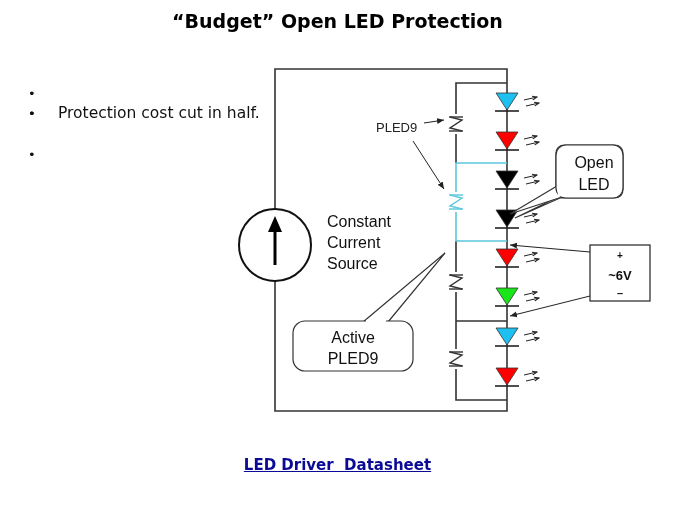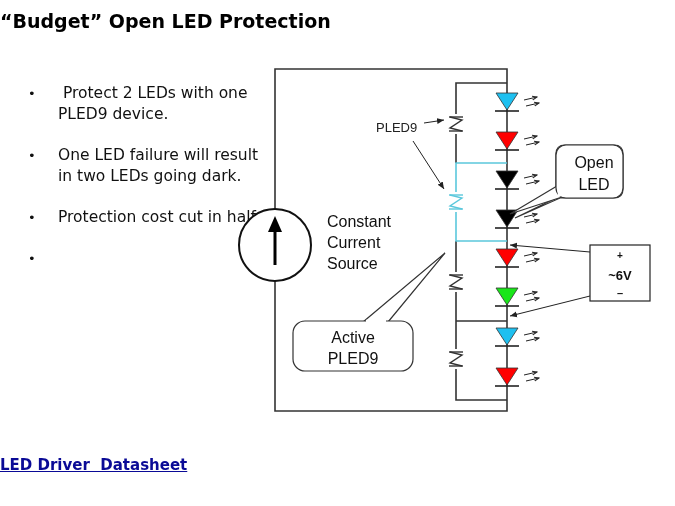--- a/index.html
+++ b/index.html
@@ -1,32 +1,32 @@
 <!DOCTYPE html>
 <html><head>
   <meta charset="utf-8">
   <style>
     html, body { margin: 0; padding: 0; background: #ffffff; }
     body { width: 675px; height: 506px; position: relative; overflow: hidden; font-family: "DejaVu Sans", sans-serif; }
-    .title { position: absolute; left: 0; top: 10px; width: 675px; font-weight: bold; font-size: 19px; color: #000; }
+    .title { position: absolute; left: 0; top: 10px; width: 675px; text-align: center; font-weight: bold; font-size: 19px; color: #000; }
     .bullets { position: absolute; left: 24px; top: 83px; width: 240px; margin: 0; padding: 0; list-style: none; }
     .bullets li { position: relative; padding-left: 34px; font-size: 15.5px; line-height: 21px; color: #111; margin-bottom: 20px; }
     .bullets li .dot { position: absolute; left: 4px; top: 0; font-size: 13px; }
     .diagram { position: absolute; left: 0; top: 0; }
-    .link { position: absolute; left: 0; top: 456px; width: 675px; font-weight: bold; font-size: 15px; color: #0a0a96; text-decoration: underline; cursor: pointer; }
+    .link { position: absolute; left: 0; top: 456px; width: 675px; text-align: center; font-weight: bold; font-size: 15px; color: #0a0a96; text-decoration: underline; cursor: pointer; }
     svg text { font-family: "Liberation Sans", sans-serif; }
   </style>
 </head>
 <body>
 
 <div class="title">“Budget” Open LED Protection</div>
 
 <ul class="bullets">
-  <li><span class="dot">•</span><span style="white-space:pre-wrap"> Protect 2 LEDs with one PLED9 device.</span></li>
-  <li><span class="dot">•</span><span>One LED failure will result in two LEDs going dark.</span></li>
+  <li><span class="dot">•</span></li>
+  <li><span class="dot">•</span></li>
   <li><span class="dot">•</span><span>Protection cost cut in half.</span></li>
   <li><span class="dot">•</span></li>
 </ul>
 
 <svg class="diagram" width="675" height="506" viewBox="0 0 675 506">
   <defs>
     <marker id="arrowhead" markerWidth="8" markerHeight="8" refX="7" refY="4" orient="auto" markerUnits="userSpaceOnUse">
       <path d="M0,1 L7,4 L0,7 Z" fill="#222"></path>
     </marker>
     <marker id="smallhead" markerWidth="6" markerHeight="6" refX="5" refY="3" orient="auto" markerUnits="userSpaceOnUse">

